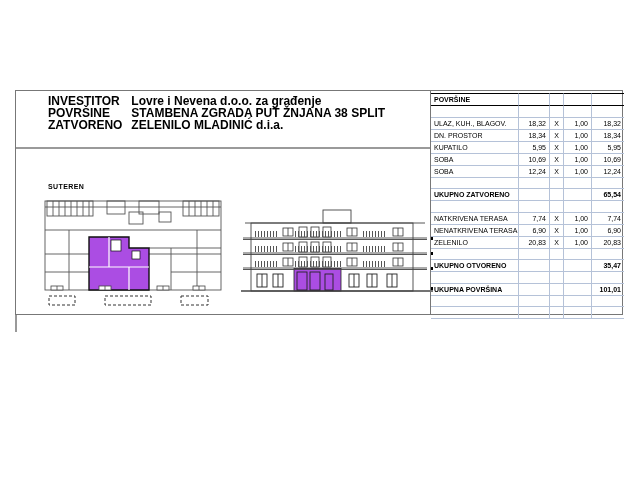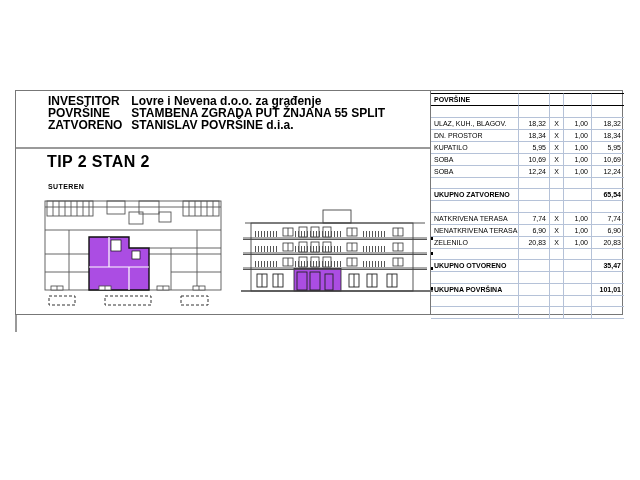--- a/index.html
+++ b/index.html
@@ -46,30 +46,29 @@
 
 <div class="frame">
 
   <div>
     <div class="hdr-row r0">
       <span class="lbl">INVESTITOR</span>
       <span class="val">Lovre i Nevena d.o.o. za građenje</span>
     </div>
     <div class="hdr-row r1">
       <span class="lbl">POVRŠINE</span>
-      <span class="val">STAMBENA ZGRADA PUT ŽNJANA 55 SPLIT</span>
+      <span class="val">STAMBENA ZGRADA PUT ŽNJANA 38 SPLIT</span>
     </div>
     <div class="hdr-row r2">
       <span class="lbl">ZATVORENO</span>
-      <span class="val">STANISLAV POVRŠINE d.i.a.</span>
+      <span class="val">ZELENILO MLADINIĆ d.i.a.</span>
     </div>
     <div class="header-sep"></div>
   </div>
 
-  <div class="plan-title">TIP 2 STAN 2</div>
   <div class="plan-sub">SUTEREN</div>
 
   <svg class="drawing plan-svg" width="185" height="122" viewBox="0 0 185 122" xmlns="http://www.w3.org/2000/svg">
     <g stroke="#555" fill="none" stroke-width="0.9">
       <rect x="4" y="5" width="176" height="89"></rect>
       <path d="M4,11 H180 M4,34 H180"></path>
 
       <rect x="6" y="5" width="46" height="15"></rect>
       <path d="M12,5 V20 M18,5 V20 M24,5 V20 M30,5 V20 M36,5 V20 M42,5 V20 M48,5 V20"></path>
       <rect x="142" y="5" width="36" height="15"></rect>

